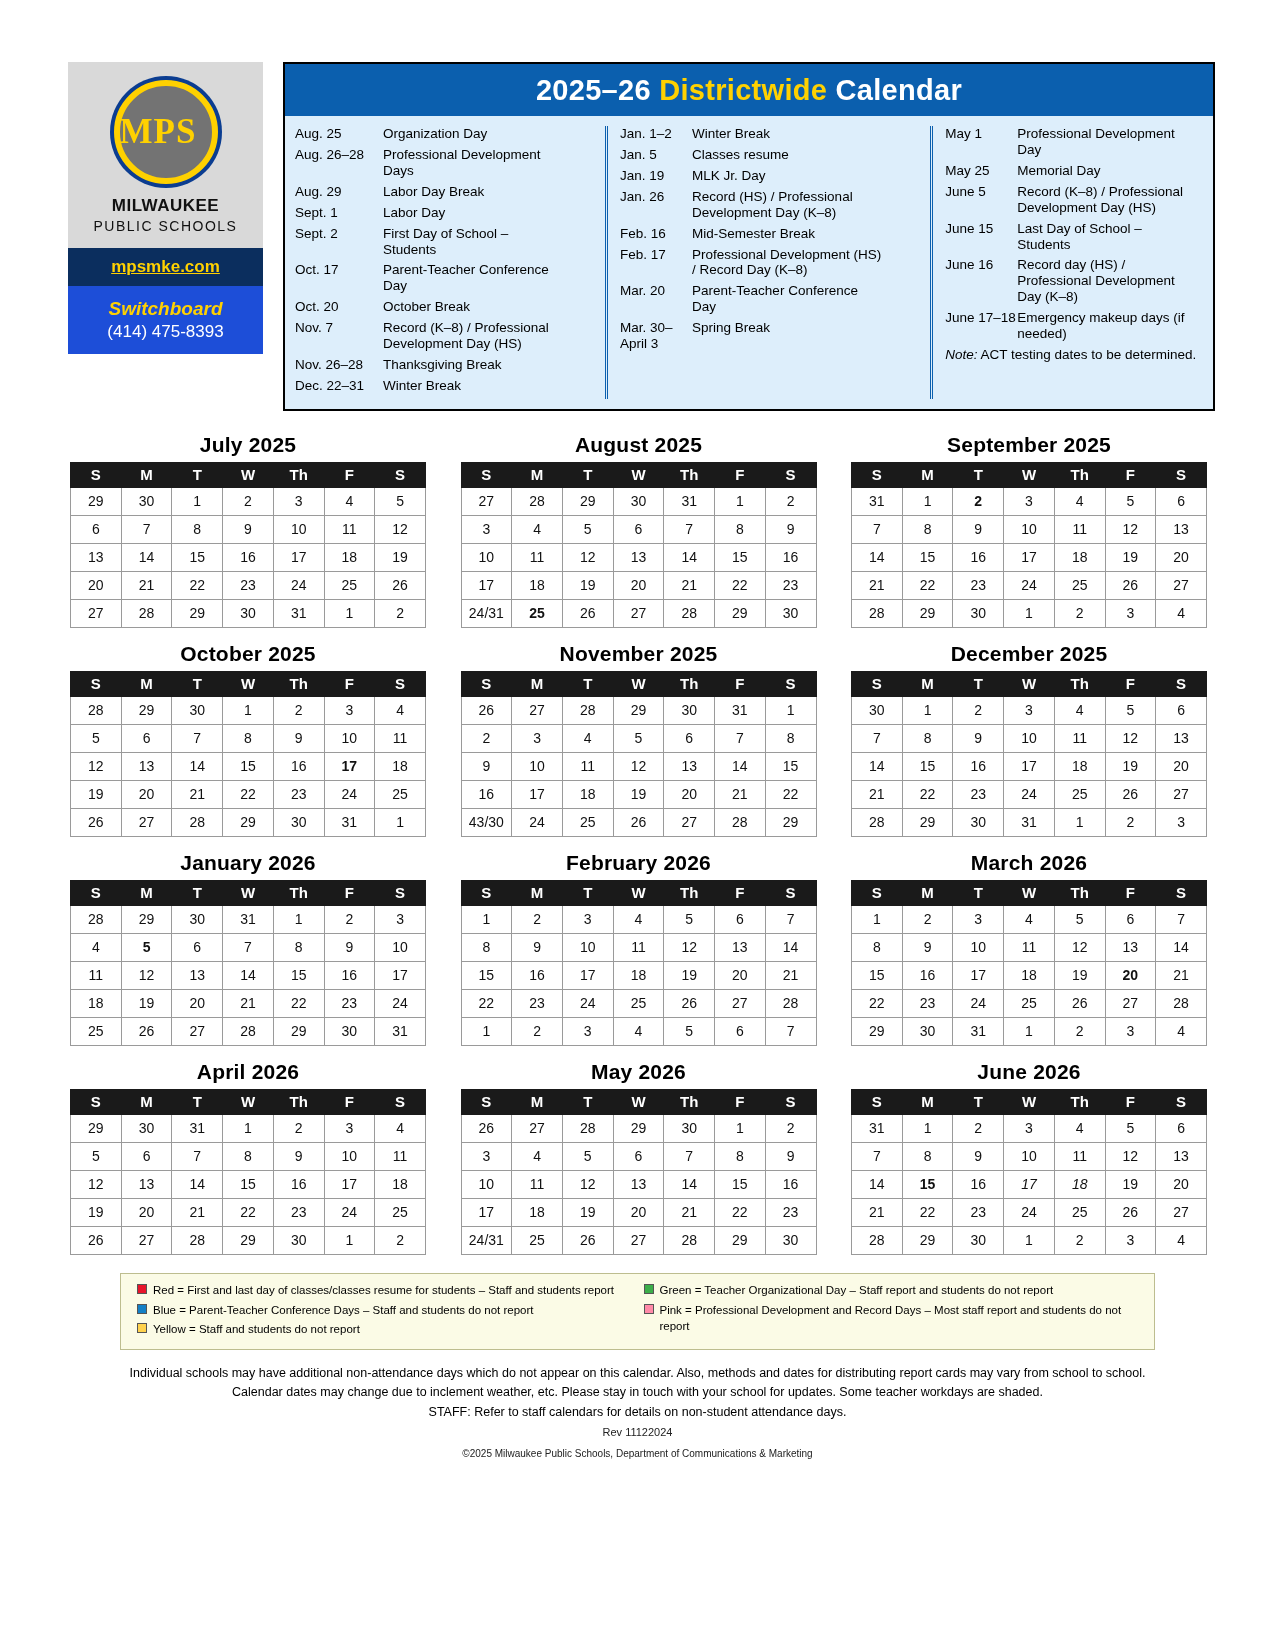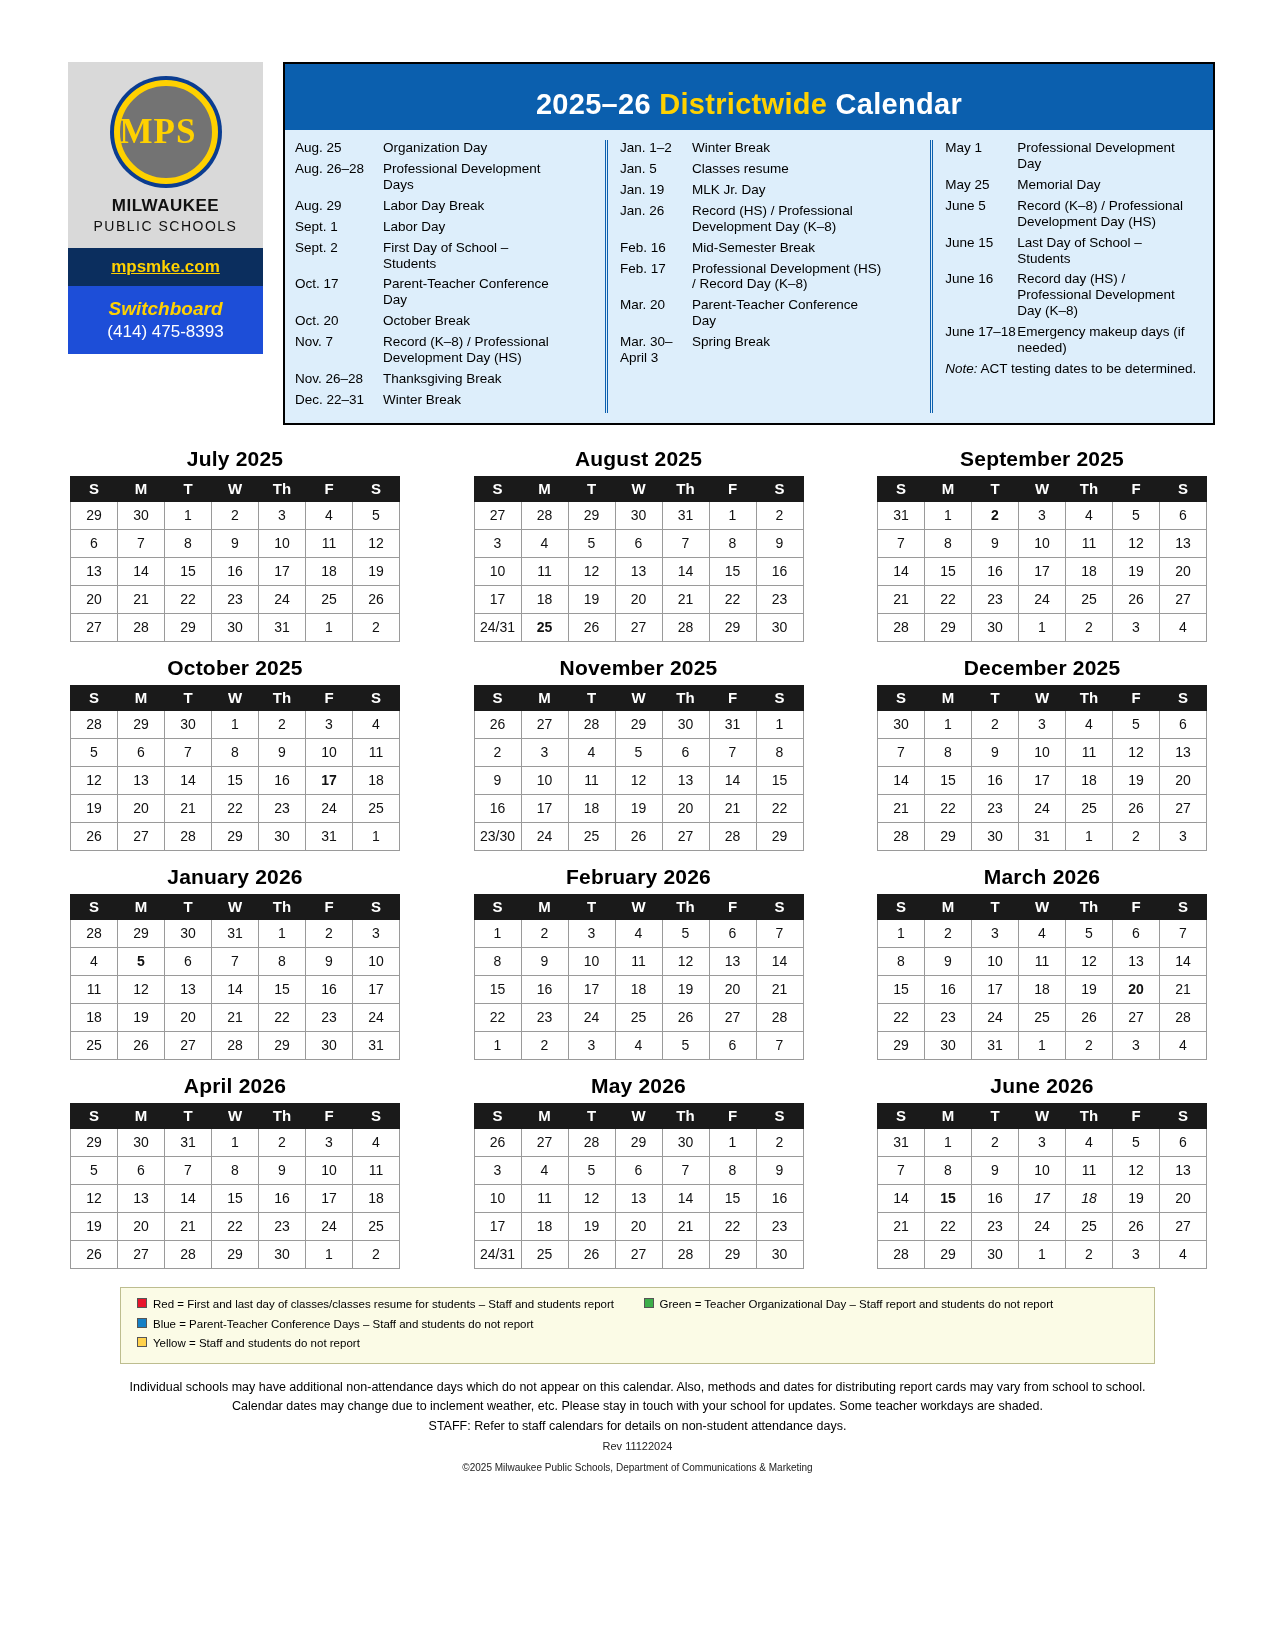--- a/index.html
+++ b/index.html
@@ -31,39 +31,39 @@
   .dist-name2 { font-size: 14px; letter-spacing: 1.5px; color:#111; margin-top: 2px;}
   .url-box { background: #0b2e5e; text-align: center; padding: 9px 0; }
   .url-box a { color: #ffd100; font-weight: bold; font-size: 17px; text-decoration: underline; }
   .switch-box { background: #1d4ed8; text-align: center; padding: 12px 0 12px; }
   .switch-title { color: #ffd100; font-weight: bold; font-style: italic; font-size: 19px; }
   .switch-num { color: #fff; font-size: 17px; margin-top: 2px; }
 
   
   .dates-panel { flex: 1; margin-left: 20px; border: 2px solid #000; display:flex; flex-direction:column; }
   .dates-title {
-    background: #0b5fae; text-align: center; padding: 24px 0 9px;
+    background: #0b5fae; text-align: center; padding: 10px 0 9px;
     font-size: 29px; font-weight: bold; color: #fff; letter-spacing: .3px;
   }
   .dates-title .yellow { color: #ffd100; }
   .dates-body { background: #ddeefb; display: flex; padding: 10px 8px 10px 10px; flex:1;gap:37px; }
   .dates-col { flex: 1; padding-right: 8px; }
   .dates-col + .dates-col { border-left: 3px double #0b5fae; padding-left: 12px; }
   .dates-col.c3 { flex: 0.95; }
   .d-row { display: flex; font-size: 13.5px; line-height: 1.18; margin-bottom: 5px; }
   .d-date { width: 88px; flex: none; }
   .d-date.wide { width: 72px; }
   .d-desc { flex: 1; }
   .d-note { font-size: 13.5px; line-height: 1.2; margin-top: 4px; }
   .d-note i { font-style: italic; }
 
   
   .cal-area { padding: 14px 68px 0 70px; }
   .cal-row { display: flex; justify-content: space-between; margin-bottom: 6px; }
-  .month { width: 330px; }
+  .month { width: 356px; }
   .month h3 {
     text-align: center; font-size: 21px; font-weight: bold; margin: 8px 0 5px;
     letter-spacing: .2px;
   }
   table.cal { border-collapse: collapse; width: 100%; table-layout: fixed; }
   table.cal th {
     background: #1a1a1a; color: #fff; font-size: 15px; font-weight: bold;
     border: 1px solid #1a1a1a; height: 25px; text-align:center;
   }
   table.cal td {
@@ -533,21 +533,21 @@
               <tr>
                 <td>16</td>
                 <td>17</td>
                 <td>18</td>
                 <td>19</td>
                 <td>20</td>
                 <td>21</td>
                 <td>22</td>
               </tr>
               <tr>
-                <td class="small">23/30</td>
+                <td class="small">43/30</td>
                 <td>24</td>
                 <td>25</td>
                 <td class="yellow">26</td>
                 <td class="yellow">27</td>
                 <td class="yellow">28</td>
                 <td>29</td>
               </tr>
             </tbody>
           </table>
         </div>
@@ -1012,20 +1012,24 @@
         <div class="leg-item">
           <span class="swatch sw-yellow"></span>
           <span>Yellow = Staff and students do not report</span>
         </div>
       </div>
     <div class="legend-col">
         <div class="leg-item">
           <span class="swatch sw-green"></span>
           <span>Green = Teacher Organizational Day – Staff report and students do not report</span>
         </div>
+        <div class="leg-item">
+          <span class="swatch sw-pink"></span>
+          <span>Pink = Professional Development and Record Days – Most staff report and students do not report</span>
+        </div>
       </div>
   </div>
 
   <div class="foot">
     <div>Individual schools may have additional non-attendance days which do not appear on this calendar.  Also, methods and dates for distributing report cards may vary from school to school.</div>
     <div>Calendar dates may change due to inclement weather, etc. Please stay in touch with your school for updates. Some teacher workdays are shaded.</div>
     <div>STAFF: Refer to staff calendars for details on non-student attendance days.</div>
   </div>
   <div class="rev">Rev 11122024</div>
   <div class="copy">©2025 Milwaukee Public Schools, Department of Communications &amp; Marketing</div>

